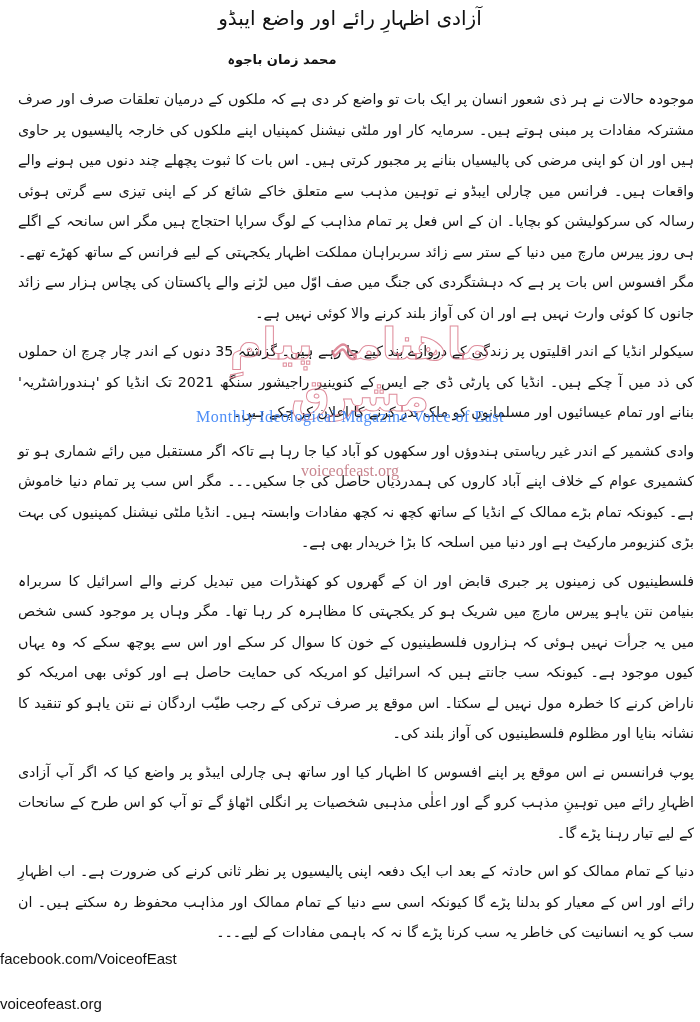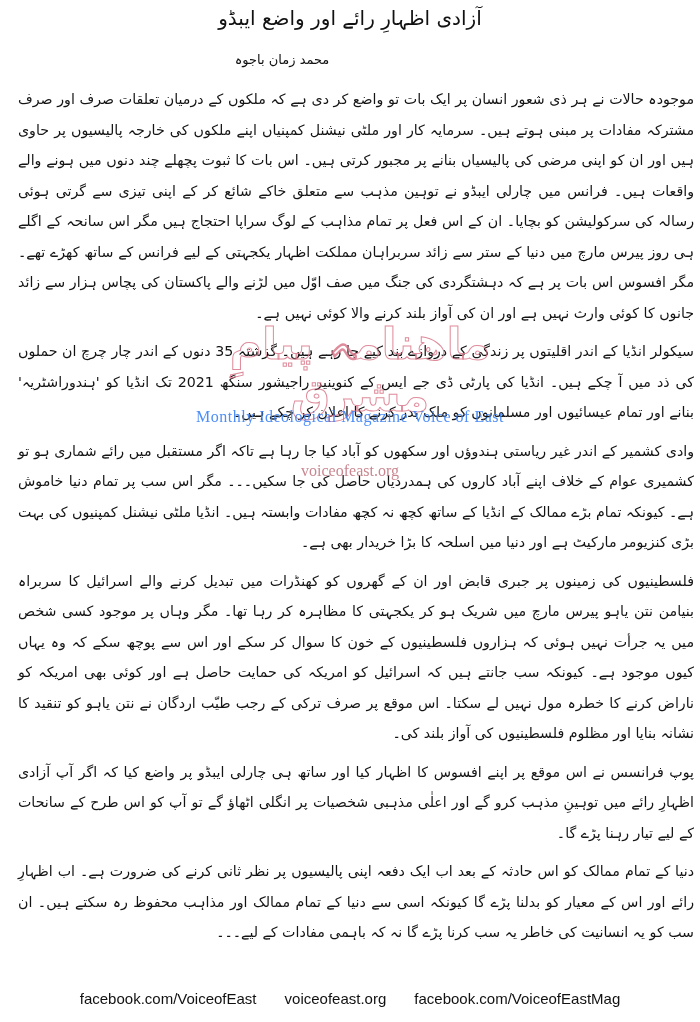--- a/index.html
+++ b/index.html
@@ -7,21 +7,21 @@
       width: 700px; height: 1022px; position: relative; overflow: hidden;
       font-family: "DejaVu Sans", sans-serif; color: #1a1a1a;
     }
     .page { position: absolute; left: 0; top: 0; width: 700px; height: 1022px; }
     .title {
       position: absolute; left: 0; top: 4px; width: 700px; text-align: center;
       font-size: 20px; line-height: 28px; direction: rtl; color: #111;
     }
     .author {
       position: absolute; left: 0; top: 50px; width: 564px; text-align: center;
-      font-size: 13px; line-height: 20px; direction: rtl; color: #111; font-weight: normal;
+      font-size: 13px; line-height: 20px; direction: rtl; color: #111; font-weight: bold;
     }
     .body {
       position: absolute; left: 6px; top: 84px; width: 688px;
       direction: rtl; text-align: justify; text-align-last: right;
       font-size: 14.2px; line-height: 30.5px; color: #141414;
     }
     .para { margin: 0 0 8px 12px; }
     .watermark-urdu {
       position: absolute; left: 160px; top: 318px; width: 400px; text-align: center;
       font-size: 44px; line-height: 52px; direction: rtl; color: transparent;
@@ -33,21 +33,21 @@
       font-family: "Liberation Serif", serif; font-size: 16px; color: #3b82f6; opacity: 0.9;
       letter-spacing: 0.5px;
     }
     .watermark-url {
       position: absolute; left: 0; top: 462px; width: 700px; text-align: center;
       font-family: "Liberation Serif", serif; font-size: 16px; color: #c47a84; opacity: 0.9;
     }
     .footer {
       position: absolute; left: 0; top: 990px; width: 700px; height: 26px;
       display: flex; justify-content: center; gap: 28px;
-      font-family: "Liberation Sans", sans-serif; font-size: 15px; color: #111;
+      font-family: "Liberation Sans", sans-serif; font-size: 15px; color: #111; flex-direction: column;
     }
     .footer a { color: #111; text-decoration: none; }
   </style>
 </head>
 <body>
 
 <div class="page">
   <div class="title">آزادی اظہارِ رائے اور واضع ایبڈو</div>
   <div class="author">محمد زمان باجوہ</div>
 

